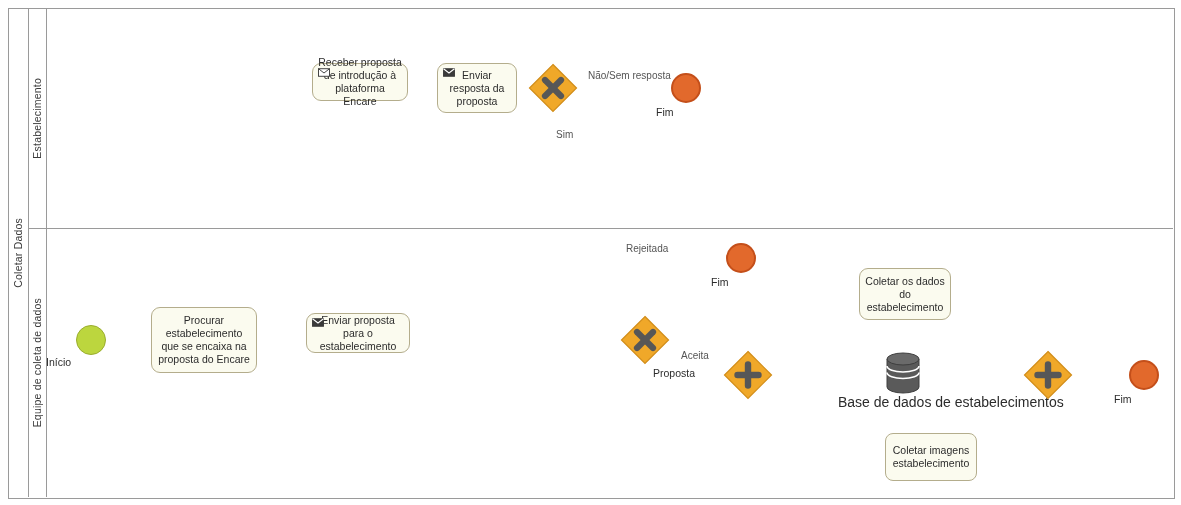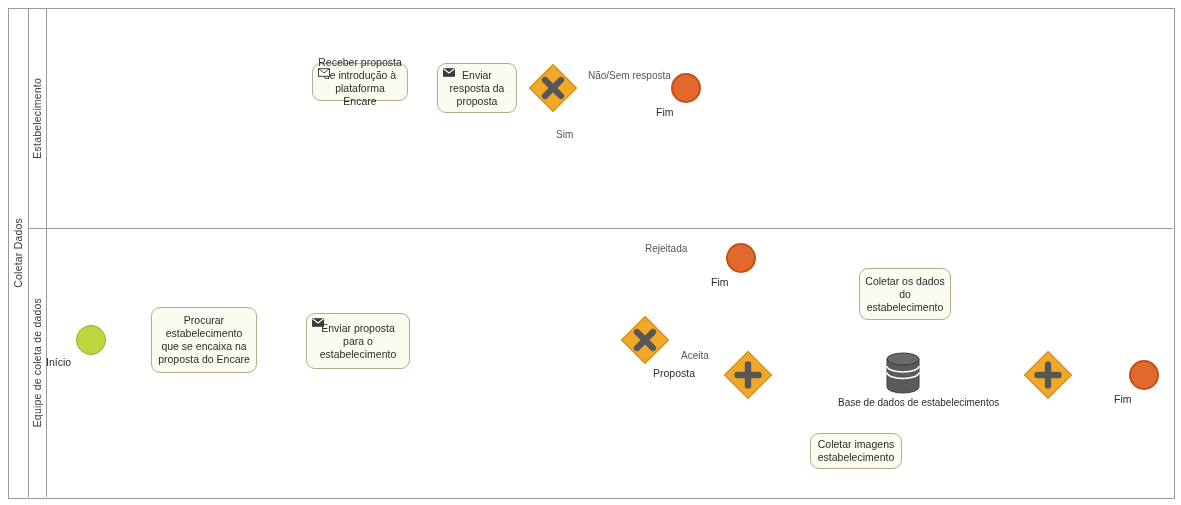--- a/index.html
+++ b/index.html
@@ -107,21 +107,21 @@
     text-align: center;
     font-size: 10.5px;
     color: #2c2c2c;
     white-space: nowrap;
   }
   
   .datastore { position: absolute; }
   .datastore-label {
     position: absolute;
     text-align: center;
-    font-size: 10px;
+    font-size: 14px;
     color: #2c2c2c;
     line-height: 13px;
     white-space: nowrap;
   }
   
   .flow-label {
     position: absolute;
     font-size: 10px;
     color: #555555;
     white-space: nowrap;
@@ -231,62 +231,62 @@
   <div class="event end" style="left:671px; top:73px; width:30px; height:30px;"></div>
   <div class="event-label" style="left:656px; top:106px; width:60px;">Fim</div>
 
   <div class="event start" style="left:76px; top:325px; width:30px; height:30px;"></div>
   <div class="event-label" style="left:46px; top:356px; width:60px;">Início</div>
 
   <div class="task" style="left:151px; top:307px; width:106px; height:66px;justify-content:center;">
     <span class="task-label">Procurar estabelecimento que se encaixa na proposta do Encare</span>
   </div>
 
-  <div class="task" style="left:306px; top:313px; width:104px; height:56px;">
+  <div class="task" style="left:306px; top:313px; width:104px; height:40px;">
     <svg class="task-marker" viewBox="0 0 14 10" xmlns="http://www.w3.org/2000/svg">
       <rect x="0.6" y="0.6" width="12.8" height="8.8" fill="#3a3a3a" stroke="#3a3a3a" stroke-width="1.1"></rect>
       <path d="M0.6,0.6 L7,5.6 L13.4,0.6" fill="none" stroke="#ffffff" stroke-width="1.2"></path>
     </svg>
     <span class="task-label">Enviar proposta para o estabelecimento</span>
   </div>
 
 
   <div class="gateway" style="left:620px; top:315px; width:50px; height:50px;">
     <svg width="50" height="50" viewBox="0 0 50 50" xmlns="http://www.w3.org/2000/svg">
       <polygon points="25,1.5 48.5,25 25,48.5 1.5,25" fill="#f0a829" stroke="#d28d18" stroke-width="1.2"></polygon>
       <g stroke="#575757" stroke-width="6.2" stroke-linecap="round">
         <line x1="17" y1="17" x2="33" y2="33"></line>
         <line x1="33" y1="17" x2="17" y2="33"></line>
       </g>
     </svg>
   </div>
   <div class="gateway-label" style="left:644px; top:367px; width:60px;">Proposta</div>
 
-  <div class="flow-label" style="left:645px; top:243px;">Rejeitada</div>
+  <div class="flow-label" style="left:626px; top:243px;">Rejeitada</div>
 
   <div class="flow-label" style="left:681px; top:350px;">Aceita</div>
 
   <div class="event end" style="left:726px; top:243px; width:30px; height:30px;"></div>
   <div class="event-label" style="left:711px; top:276px; width:60px;">Fim</div>
 
   <div class="gateway" style="left:723px; top:350px; width:50px; height:50px;">
     <svg width="50" height="50" viewBox="0 0 50 50" xmlns="http://www.w3.org/2000/svg">
       <polygon points="25,1.5 48.5,25 25,48.5 1.5,25" fill="#f0a829" stroke="#d28d18" stroke-width="1.2"></polygon>
       <g stroke="#575757" stroke-width="6.4" stroke-linecap="round">
         <line x1="14.5" y1="25" x2="35.5" y2="25"></line>
         <line x1="25" y1="14.5" x2="25" y2="35.5"></line>
       </g>
     </svg>
   </div>
 
   <div class="task" style="left:859px; top:268px; width:92px; height:52px;">
     <span class="task-label">Coletar os dados do estabelecimento</span>
   </div>
 
-  <div class="task" style="left:810px; top:433px; width:92px; height:36px;">
+  <div class="task" style="left:885px; top:433px; width:92px; height:48px;border-radius:8px;">
     <span class="task-label">Coletar imagens estabelecimento</span>
   </div>
 
   <div class="datastore" style="left:886px; top:352px; width:34px; height:42px;">
     <svg width="34" height="42" viewBox="0 0 34 42" xmlns="http://www.w3.org/2000/svg">
       <path d="M1,7 L1,35 A16,6 0 0 0 33,35 L33,7 Z" fill="#5a5a5a" stroke="#3e3e3e" stroke-width="1"></path>
       <ellipse cx="17" cy="7" rx="16" ry="6" fill="#6a6a6a" stroke="#3e3e3e" stroke-width="1"></ellipse>
       <path d="M1,14 A16,6 0 0 0 33,14" fill="none" stroke="#ffffff" stroke-width="1.6"></path>
       <path d="M1,20.5 A16,6 0 0 0 33,20.5" fill="none" stroke="#ffffff" stroke-width="1.6"></path>
     </svg>

